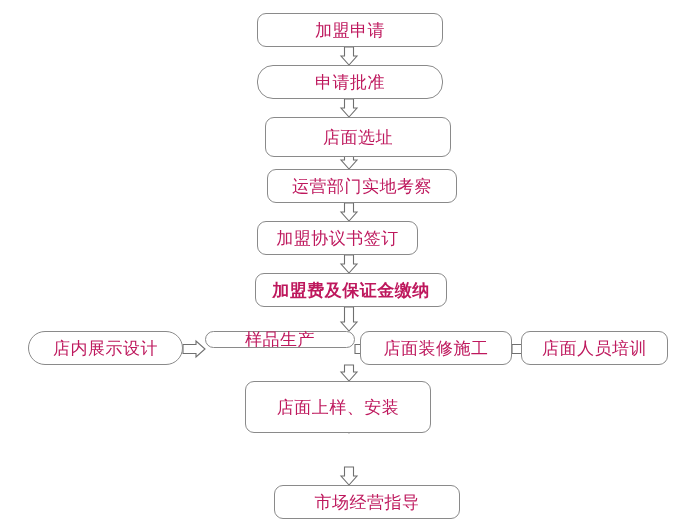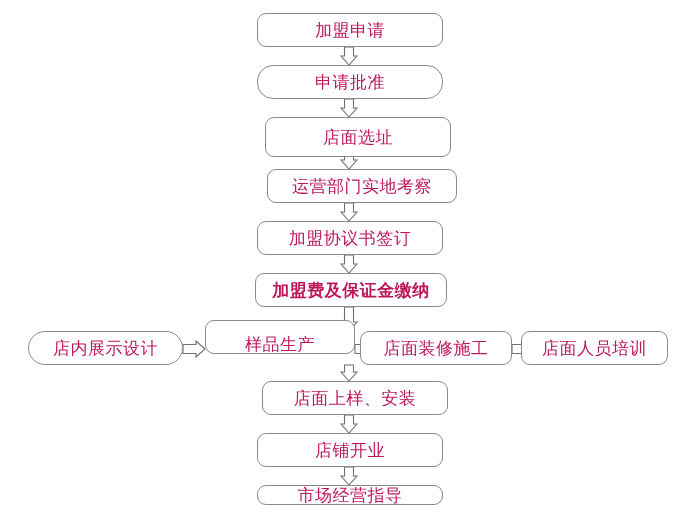--- a/index.html
+++ b/index.html
@@ -122,40 +122,37 @@
     </div>
     <div class="node" style="left: 257px; top: 65px; width: 186px; height: 34px; border-radius: 16px;">
       <span class="label">申请批准</span>
     </div>
     <div class="node" style="left: 265px; top: 117px; width: 186px; height: 40px;">
       <span class="label">店面选址</span>
     </div>
     <div class="node" style="left: 255px; top: 169px; width: 190px; height: 34px; margin-left: 12px;">
       <span class="label">运营部门实地考察</span>
     </div>
-    <div class="node" style="left: 257px; top: 221px; width: 186px; height: 34px;">
+    <div class="node" style="left: 257px; top: 221px; width: 161px; height: 34px;">
       <span class="label">加盟协议书签订</span>
     </div>
     <div class="node" style="left: 255px; top: 273px; width: 192px; height: 34px; font-weight: bold;">
       <span class="label">加盟费及保证金缴纳</span>
     </div>
     <div class="node" style="left: 28px; top: 331px; width: 155px; height: 34px; border-radius: 17px;">
       <span class="label">店内展示设计</span>
     </div>
-    <div class="node" style="left: 205px; top: 320px; width: 150px; height: 34px; align-items: flex-end;">
+    <div class="node" style="left: 205px; top: 331px; width: 150px; height: 17px;">
       <span class="label">样品生产</span>
     </div>
     <div class="node" style="left: 360px; top: 331px; width: 152px; height: 34px; text-align: center;">
       <span class="label">店面装修施工</span>
     </div>
     <div class="node" style="left: 521px; top: 331px; width: 147px; height: 34px; text-align: right;">
       <span class="label">店面人员培训</span>
     </div>
-    <div class="node" style="left: 262px; top: 381px; width: 186px; height: 34px;">
+    <div class="node" style="left: 245px; top: 381px; width: 186px; height: 52px;">
       <span class="label">店面上样、安装</span>
     </div>
-    <div class="node" style="left: 257px; top: 433px; width: 186px; height: 34px;">
-      <span class="label">店铺开业</span>
-    </div>
-    <div class="node" style="left: 257px; top: 485px; width: 186px; height: 20px;">
+    <div class="node" style="left: 274px; top: 485px; width: 186px; height: 34px;">
       <span class="label">市场经营指导</span>
     </div>
   </div>
 
 </body></html>

